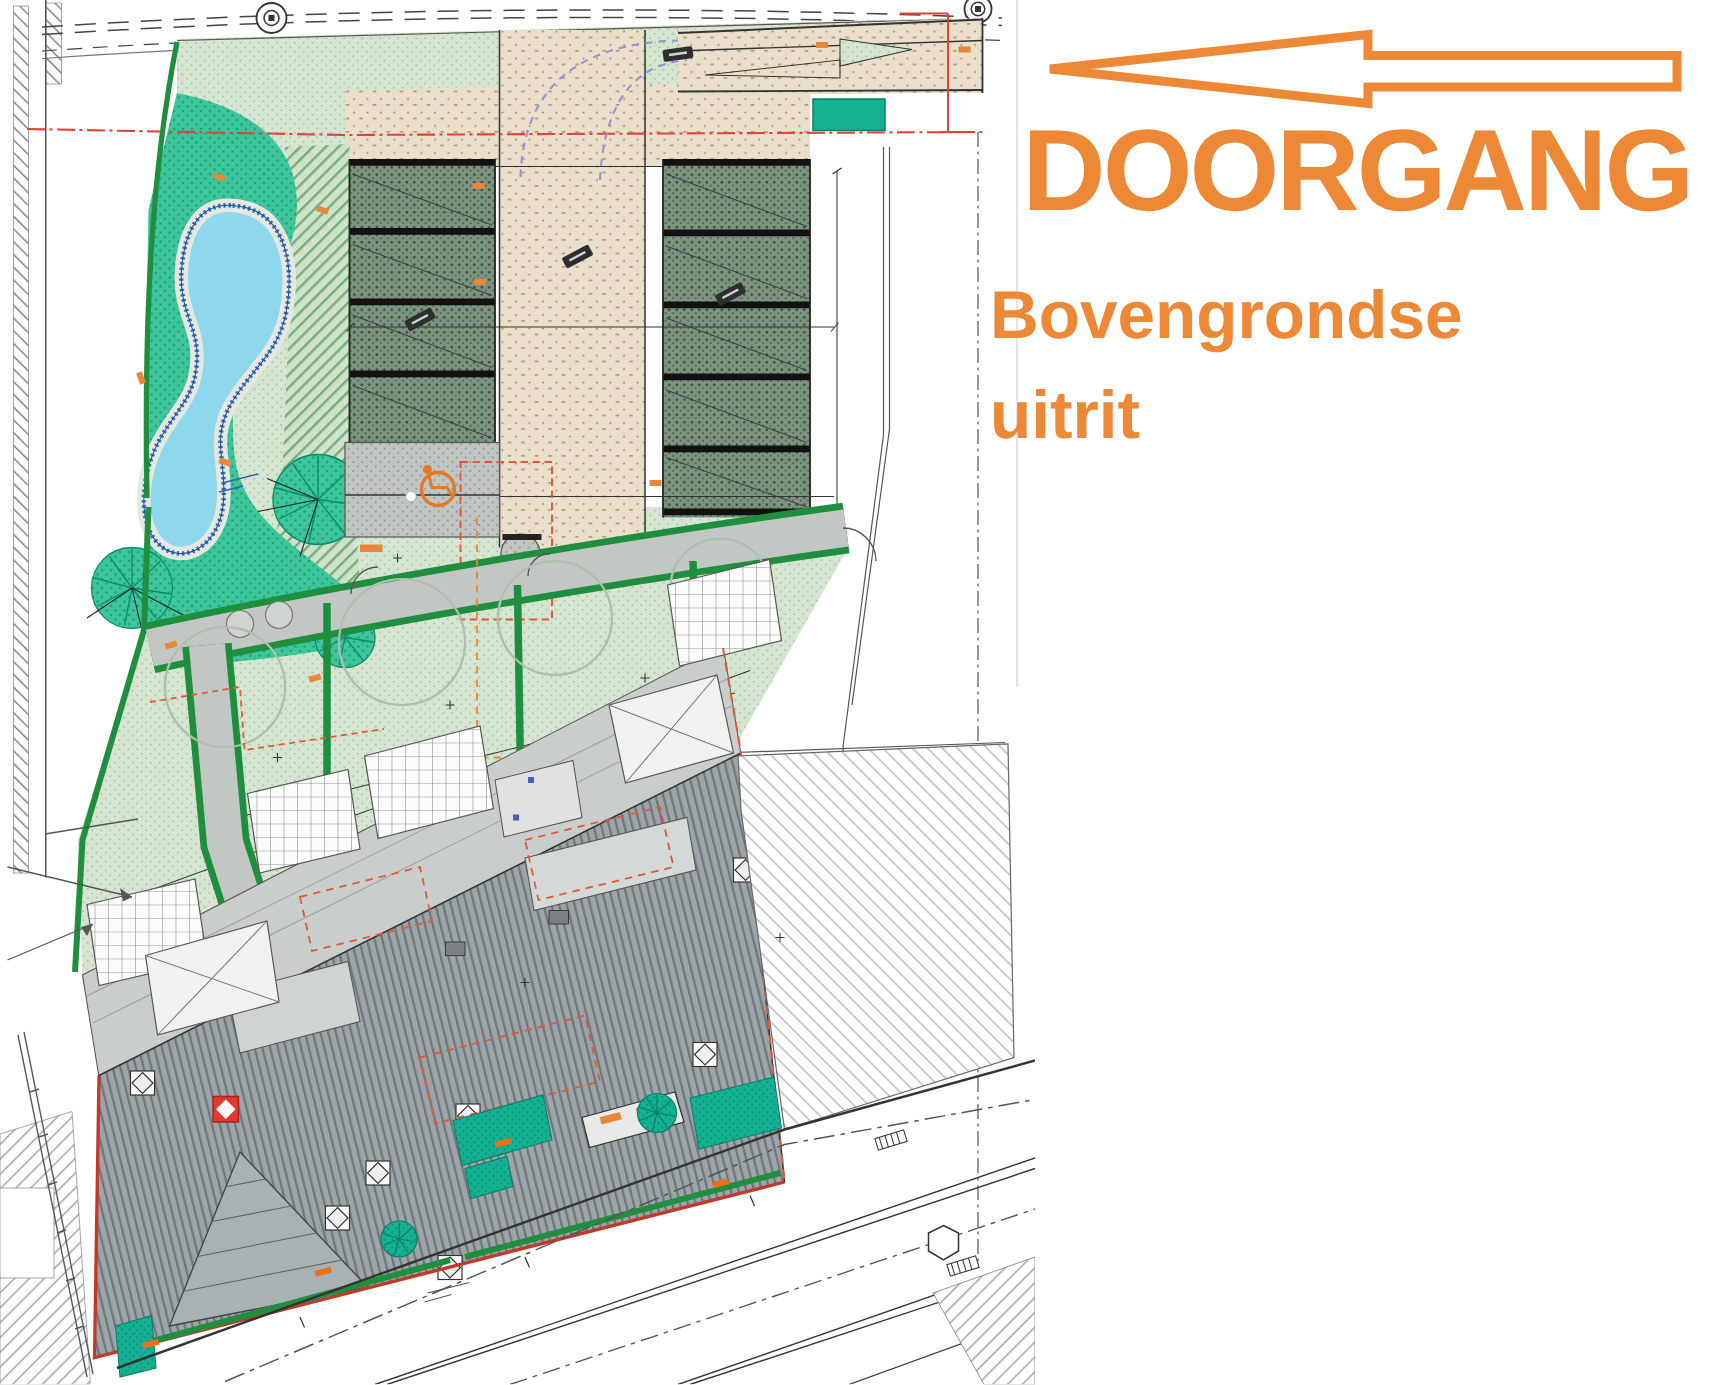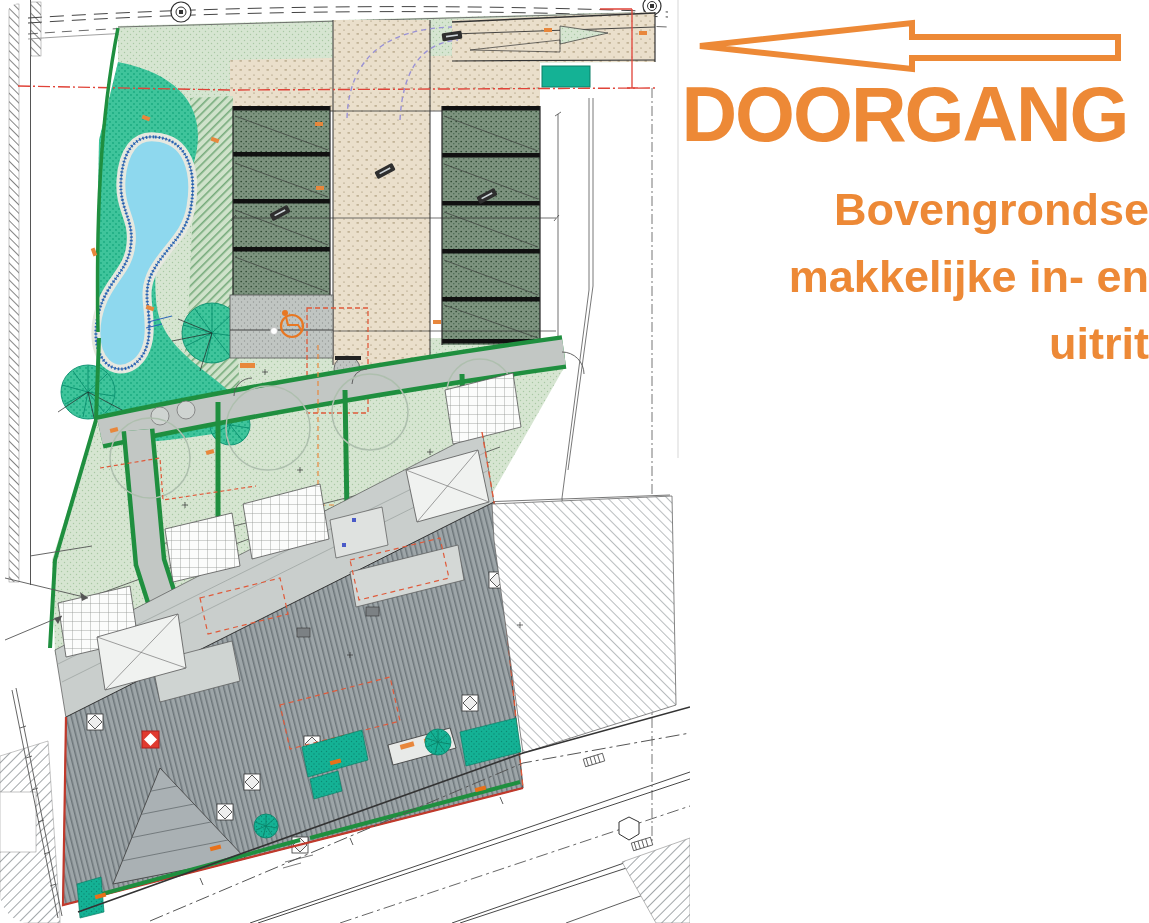--- a/index.html
+++ b/index.html
@@ -1,23 +1,23 @@
 <!DOCTYPE html>
 <html><head>
 <meta charset="utf-8">
 <style>
   html,body{margin:0;padding:0;background:#fff;}
   .stage{position:relative;width:1149px;height:923px;background:#ffffff;overflow:hidden;
-         font-family:"Liberation Sans",sans-serif;border-radius:30px;}
+         font-family:"Liberation Sans",sans-serif;}
   .plan-svg{position:absolute;left:0;top:0;}
   .panel{position:absolute;left:660px;top:0;width:489px;height:923px;}
   .arrow-svg{position:absolute;left:34px;top:14px;}
   .heading{position:absolute;left:0;top:76px;width:489px;text-align:center;
            font-size:77px;font-weight:bold;letter-spacing:-2px;line-height:1.0;}
-  .subtitle{position:absolute;left:0;top:176px;width:489px;text-align:right;
+  .subtitle{position:absolute;left:0;top:176px;width:489px;text-align:left;
             font-size:45px;font-weight:bold;line-height:67px;}
 </style>
 </head>
 <body>
 
 <div class="stage">
 
 <svg class="plan-svg" width="690" height="923" viewBox="0 0 690 923">
 <defs>
   <pattern id="lawn" width="6" height="6" patternUnits="userSpaceOnUse">
@@ -443,18 +443,17 @@
 </g>
 </svg>
 
 <div class="panel">
   <svg class="arrow-svg" width="430" height="64" viewBox="0 0 430 64">
     <polygon points="6,32 218,9 218,23 424,23 424,44 218,44 218,55" fill="#ffffff" stroke="#ED8936" stroke-width="6" stroke-linejoin="miter"></polygon>
   </svg>
   <div class="heading" style="color:#ED8936">DOORGANG</div>
   <div class="subtitle" style="color:#ED8936">
     <div>Bovengrondse</div>
-    <div>makkelijke in- en</div>
     <div>uitrit</div>
   </div>
 </div>
 
 </div>
 
 </body></html>

